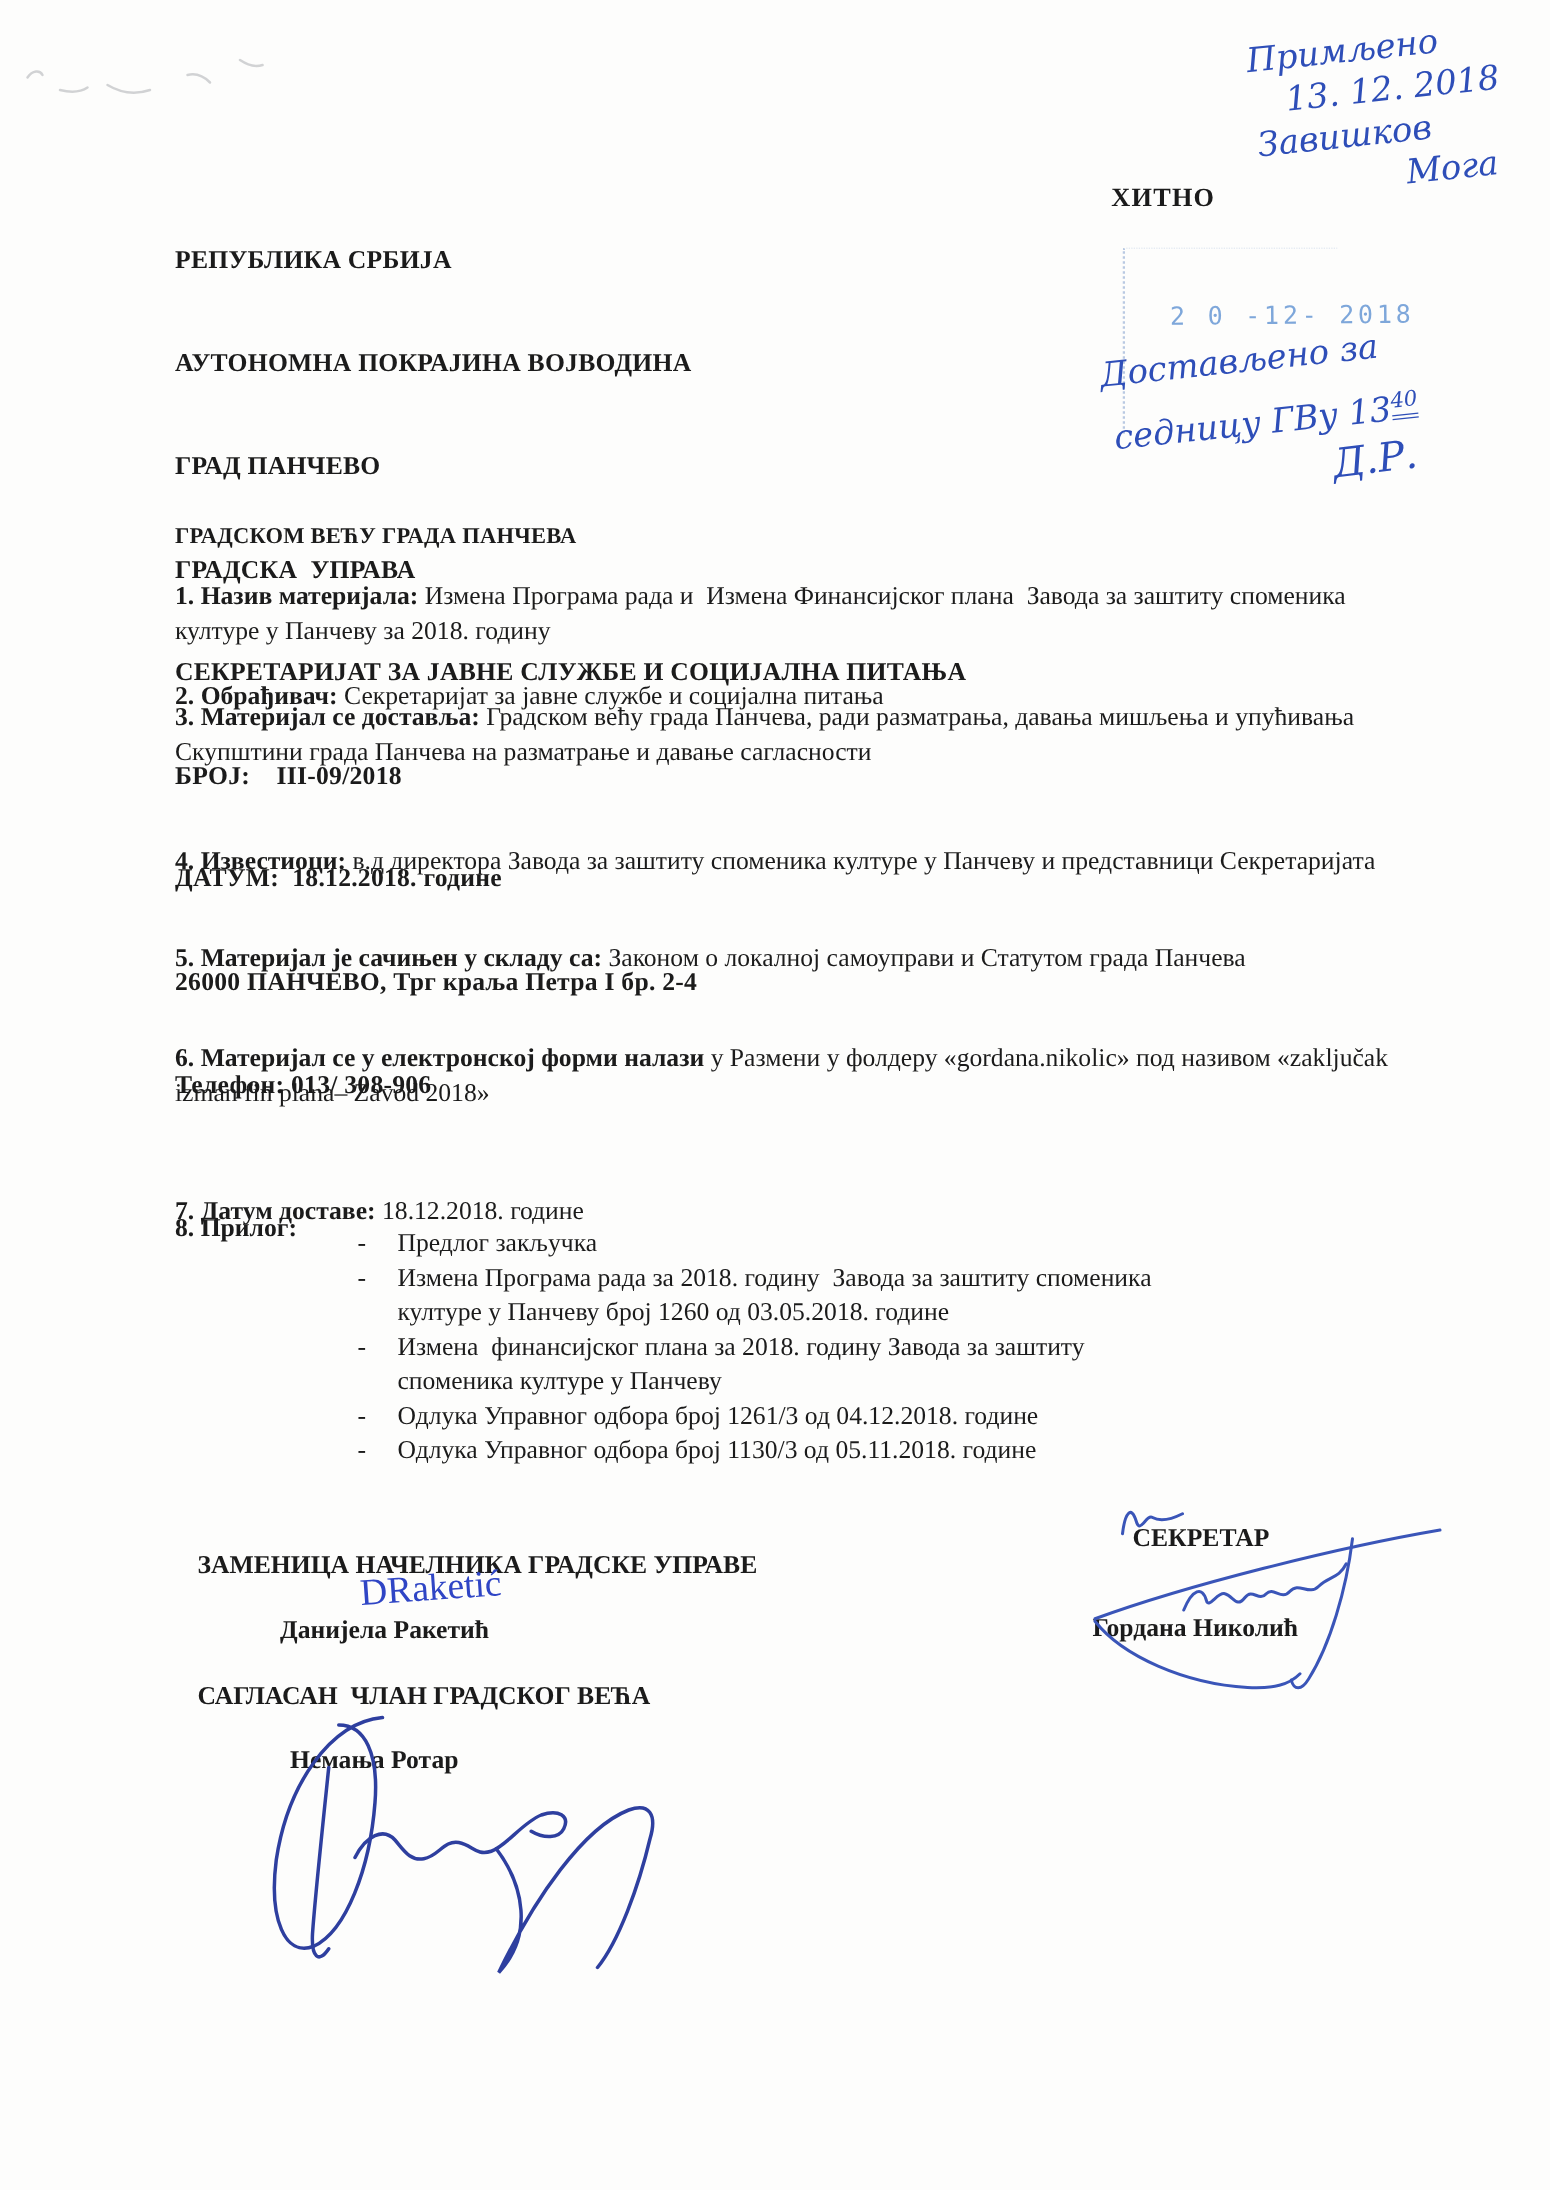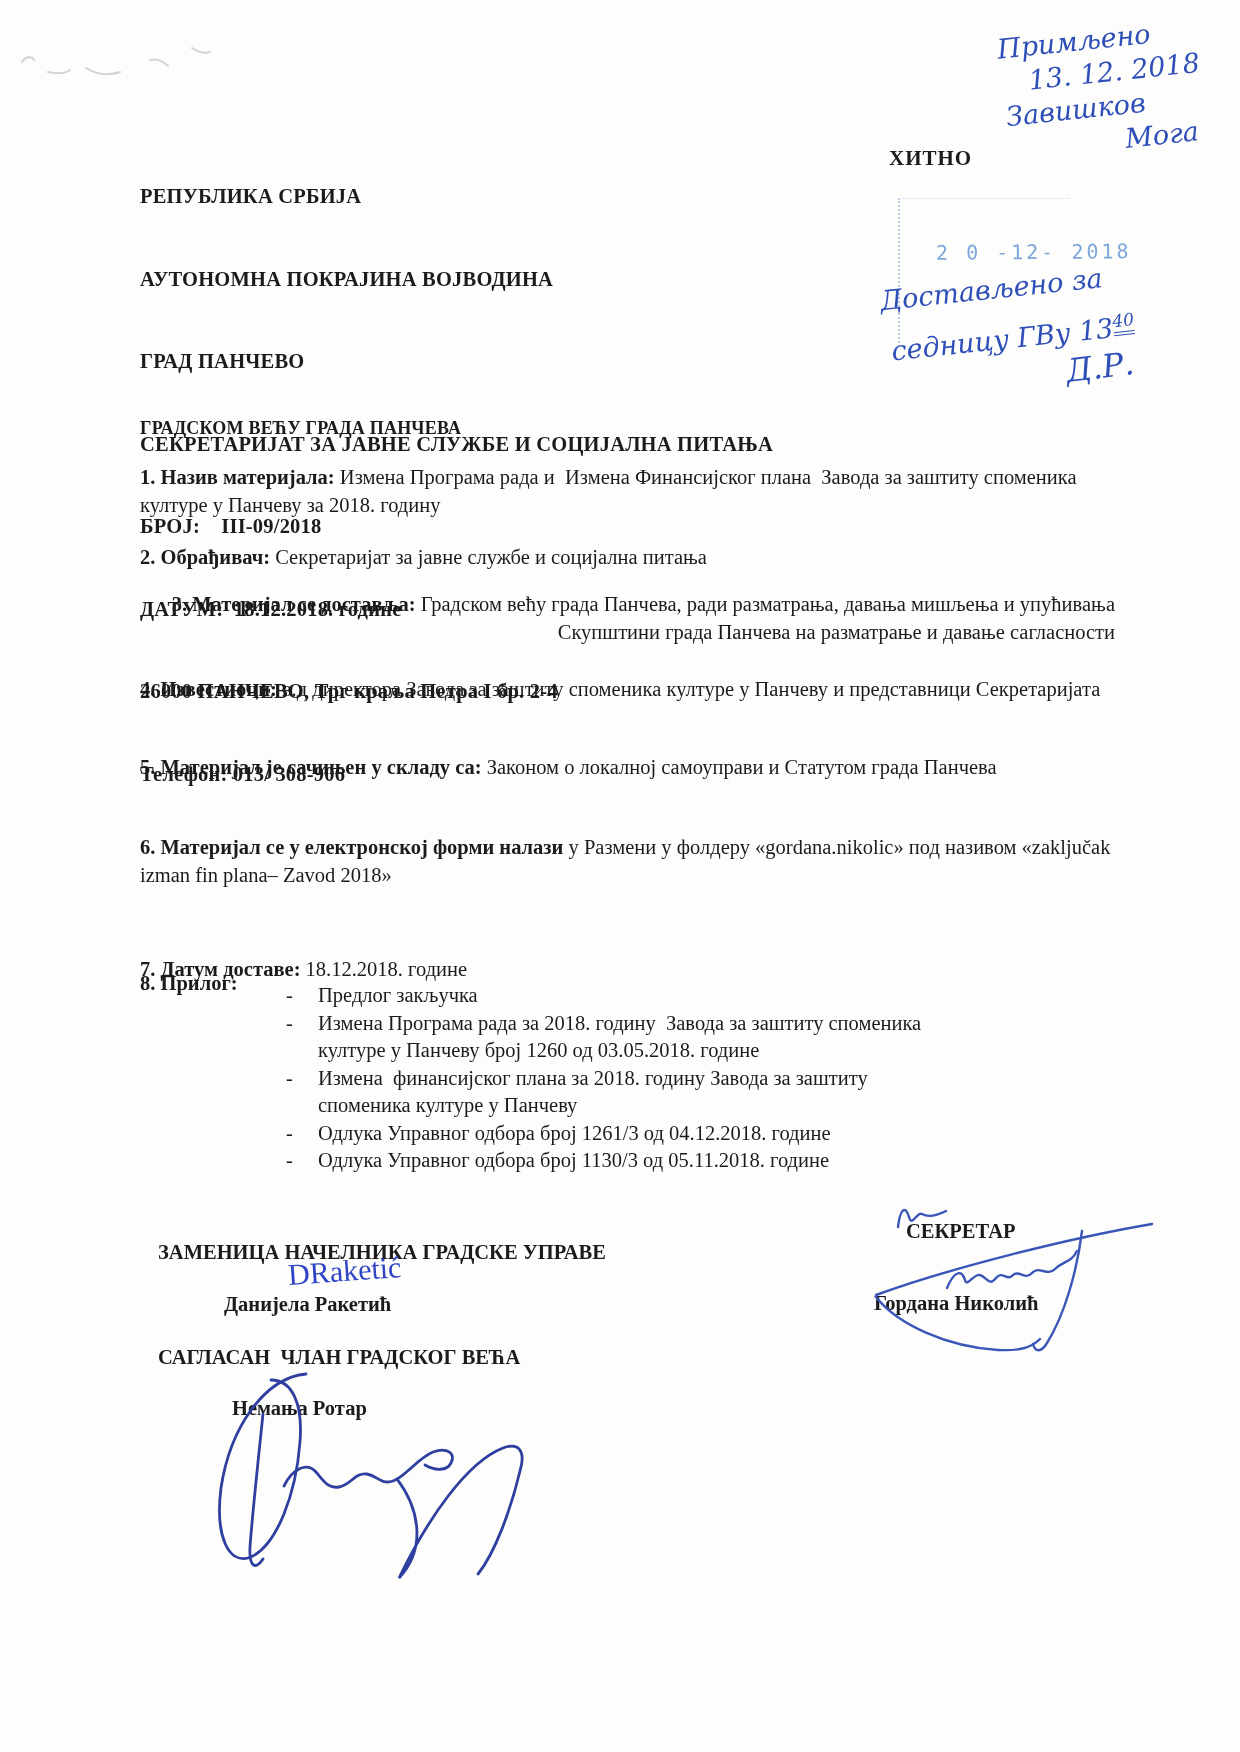--- a/index.html
+++ b/index.html
@@ -7,21 +7,21 @@
     position:relative;
     width:1240px;height:1752px;
     margin:0 auto;
     background:#fdfdfc;
     font-family:"Liberation Serif", serif;
     color:#1b1b1b;
     overflow:hidden;
   }
   
   .letterhead{
-    position:absolute;left:140px;top:128px;
+    position:absolute;left:140px;top:140px;
     font-weight:bold;font-size:20.5px;line-height:27.5px;
     white-space:pre;letter-spacing:.2px;
   }
   .urgent{
     position:absolute;left:889px;top:146px;
     font-weight:bold;font-size:21px;letter-spacing:1px;
   }
   
   .ink{
     color:#2e4eb8;
@@ -68,21 +68,21 @@
   .recipient{
     position:absolute;left:140px;top:418px;
     font-weight:bold;font-size:18px;letter-spacing:.2px;
   }
   .item{
     position:absolute;left:140px;width:975px;
     font-size:20.5px;line-height:28px;margin:0;
     white-space:pre-wrap;
   }
   .item b{margin-right:.25em;}
-  #item1{top:463px;} #item2{top:543px;} #item3{top:590px;text-align:right;}
+  #item1{top:463px;} #item2{top:543px;} #item3{top:560px;}
   #item4{top:675px;} #item5{top:753px;} #item6{top:833px;}
   #item7{top:915px;margin-top:40px;}
   .attachments{
     position:absolute;left:140px;top:970px;
     display:flex;align-items:flex-start;
     font-size:20.5px;line-height:27.5px;
   }
   .att-label{font-weight:bold;width:132px;flex:none;}
   .att-list{list-style:none;margin:12px;padding:0;width:650px;}
   .att-list li{
@@ -111,20 +111,21 @@
 </style>
 </head>
 <body>
 
 <div class="page">
 
   <div class="letterhead">
     <div>РЕПУБЛИКА СРБИЈА</div>
     <div>АУТОНОМНА ПОКРАЈИНА ВОЈВОДИНА</div>
     <div>ГРАД ПАНЧЕВО</div>
+    <div>ГРАДСКА  УПРАВА</div>
     <div>СЕКРЕТАРИЈАТ ЗА ЈАВНЕ СЛУЖБЕ И СОЦИЈАЛНА ПИТАЊА</div>
     <div>БРОЈ:    III-09/2018</div>
     <div>ДАТУМ:  18.12.2018. године</div>
     <div>26000 ПАНЧЕВО, Трг краља Петра I бр. 2-4</div>
     <div>Телефон: 013/ 308-906</div>
   </div>
 
   <div class="urgent">ХИТНО</div>
 
   <div class="received-note ink">

